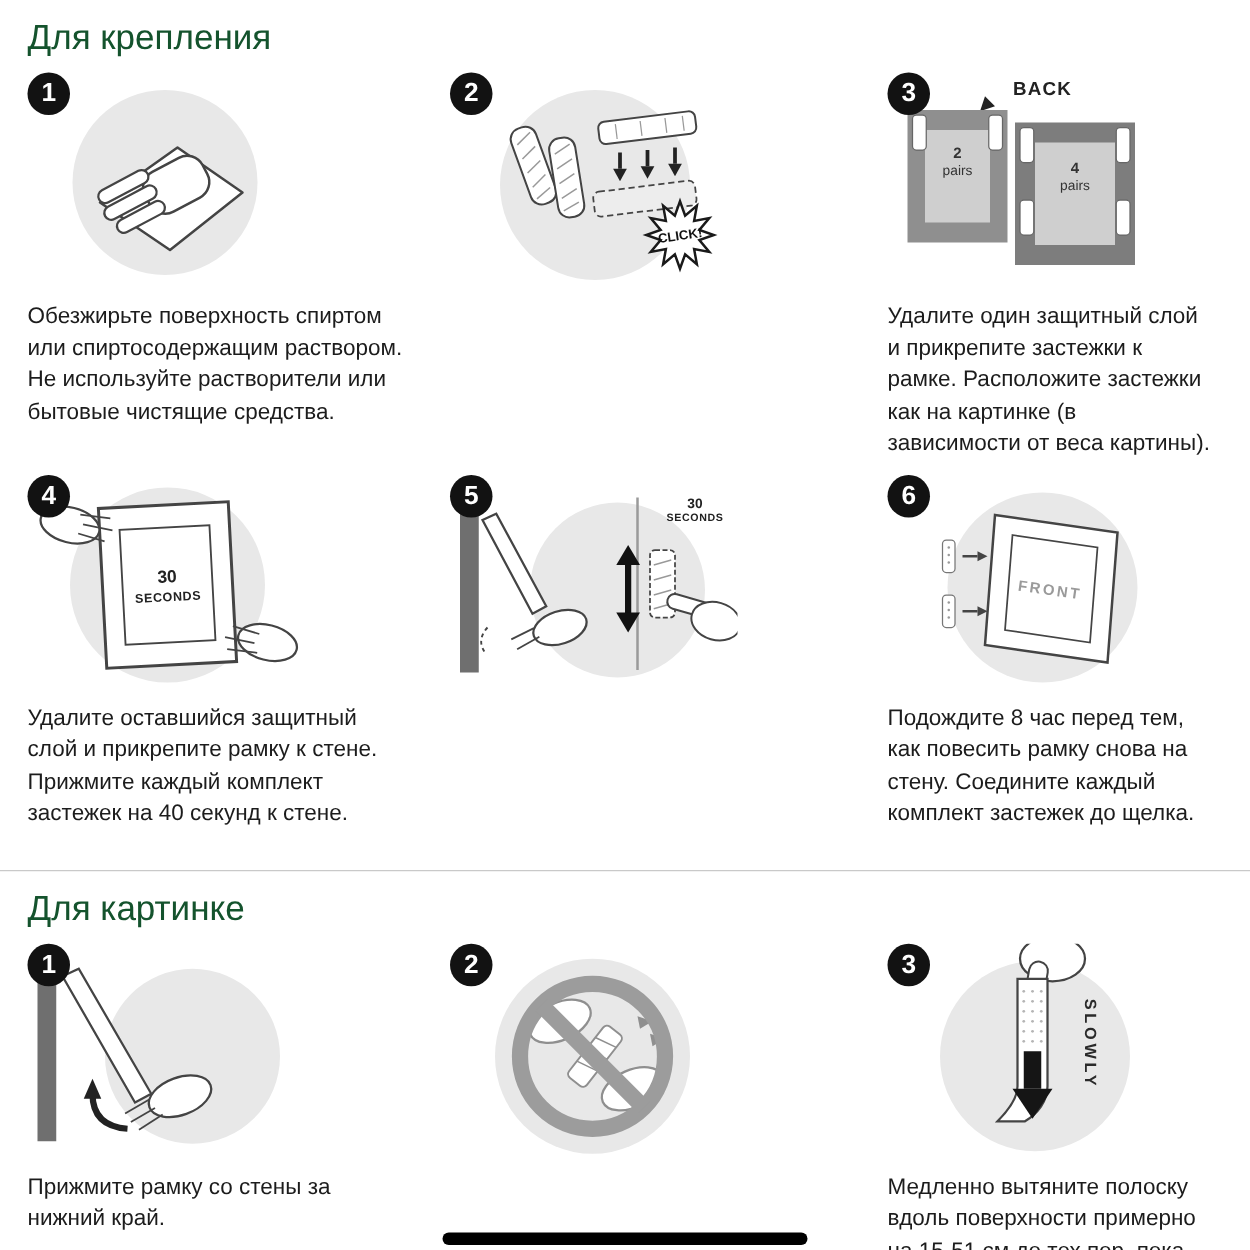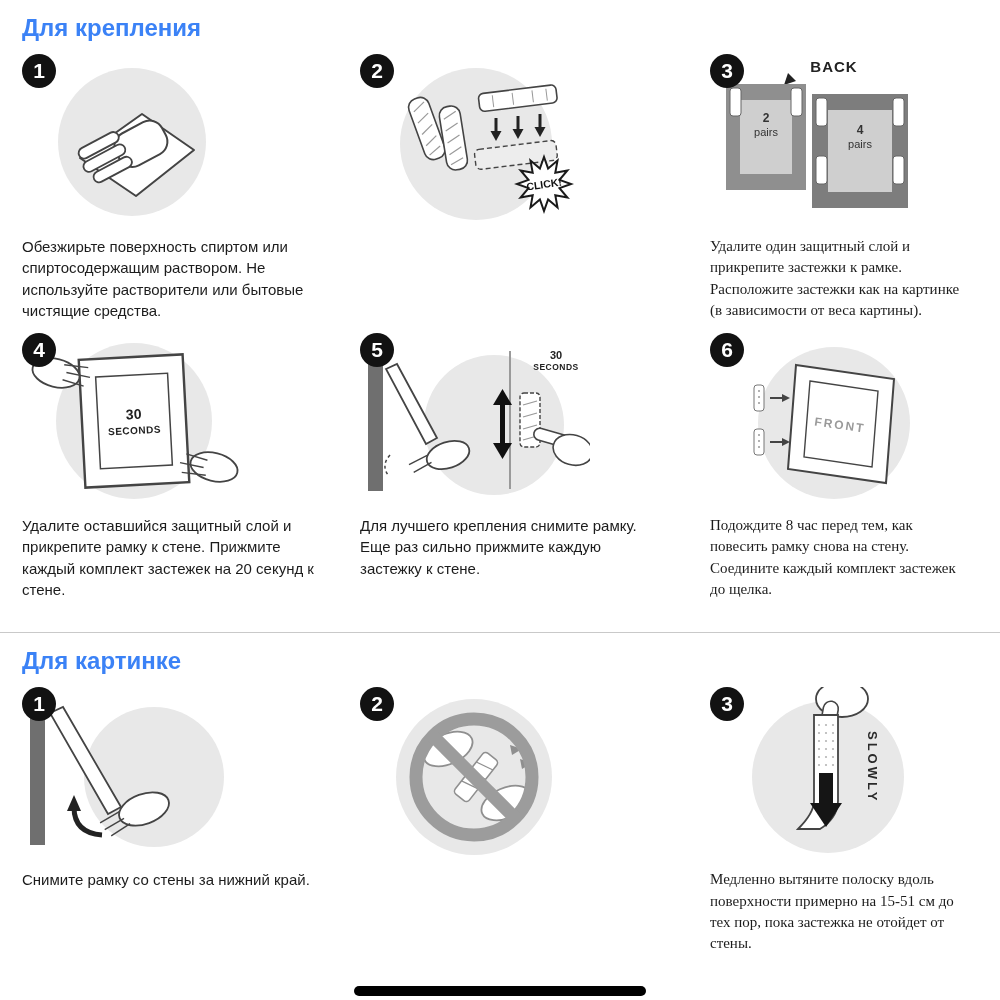--- a/index.html
+++ b/index.html
@@ -3,34 +3,34 @@
 <meta charset="utf-8">
 <style>
   * { box-sizing: border-box; }
   html,body { margin:0; padding:0; }
   body {
     width:1000px; height:1000px; overflow:hidden; position:relative;
     background:#ffffff; color:#1c1c1c;
     font-family:"Liberation Sans", sans-serif;
   }
   .page { padding:10px 22px 0 22px; }
-  .section-title { font-size:24px; font-weight:700; margin:4px 0 12px 0; color:#3b82f6; }
+  .section-title { font-size:28px; font-weight:400; margin:4px 0 12px 0; color:#14532d; }
   .grid { display:grid; grid-template-columns:338px 350px 1fr; }
   .step { position:relative; margin-bottom:12px; }
   .illus { position:relative; height:170px; }
   .illus svg { display:block; }
   .badge {
     position:absolute; top:0; left:0; z-index:2;
     width:34px; height:34px; border-radius:50%;
     background:#121212; color:#fff;
     font-size:21px; font-weight:700;
     display:flex; align-items:center; justify-content:center;
   }
-  .desc { margin:12px 0 0 0; font-size:15px; line-height:1.42; max-width:302px; }
-  .grid > .step:nth-child(3n) .desc { max-width:260px;font-family:Liberation Serif, serif; }
+  .desc { margin:12px 0 0 0; font-size:18px; line-height:1.42; max-width:302px; }
+  .grid > .step:nth-child(3n) .desc { max-width:260px; }
   .divider { border:none; border-top:1px solid #c9c9c9; margin:20px -22px 14px -22px; }
   .home-bar {
     position:absolute; left:50%; bottom:4px; transform:translateX(-50%);
     width:292px; height:10px; border-radius:6px; background:#000;
   }
   svg text { font-family:"Liberation Sans", sans-serif; }
 </style>
 </head>
 <body>
 
@@ -161,21 +161,21 @@
               <line x1="8" y1="5" x2="30" y2="6" stroke="#444" stroke-width="1.4"></line>
             </g>
             <g transform="translate(192,134) rotate(194)">
               <ellipse cx="0" cy="0" rx="24" ry="14" fill="#fff" stroke="#444" stroke-width="1.8"></ellipse>
               <line x1="6" y1="-10" x2="30" y2="-13" stroke="#444" stroke-width="1.4"></line>
               <line x1="10" y1="-3" x2="34" y2="-4" stroke="#444" stroke-width="1.4"></line>
               <line x1="8" y1="5" x2="30" y2="6" stroke="#444" stroke-width="1.4"></line>
             </g>
           </svg>
         </div>
-        <p class="desc">Удалите оставшийся защитный слой и прикрепите рамку к стене. Прижмите каждый комплект застежек на 20 секунд к стене.</p>
+        <p class="desc">Удалите оставшийся защитный слой и прикрепите рамку к стене. Прижмите каждый комплект застежек на 40 секунд к стене.</p>
       </div>
 
       <div class="step">
         <div class="illus">
           <div class="badge">5</div>
           <svg width="230" height="170" viewBox="0 0 230 170">
             <rect x="8" y="6" width="15" height="152" fill="#6f6f6f"></rect>
             <circle cx="134" cy="92" r="70" fill="#e8e8e8"></circle>
             <line x1="150" y1="18" x2="150" y2="156" stroke="#9a9a9a" stroke-width="2"></line>
             <path d="M26,36 l11,-5 l40,74 l-11,6 z" fill="#fff" stroke="#444" stroke-width="1.8"></path>
@@ -198,21 +198,20 @@
               <polygon points="133,110 152,110 142.5,126"></polygon>
             </g>
             <g transform="translate(204,104) rotate(16)">
               <rect x="-30" y="-2" width="42" height="12" rx="6" fill="#fff" stroke="#444" stroke-width="1.6"></rect>
               <ellipse cx="12" cy="10" rx="20" ry="15" fill="#fff" stroke="#444" stroke-width="1.6"></ellipse>
             </g>
             <text x="196" y="26" text-anchor="middle" font-size="11" font-weight="bold" fill="#222">30</text>
             <text x="196" y="37" text-anchor="middle" font-size="8.5" font-weight="bold" letter-spacing="0.5" fill="#222">SECONDS</text>
           </svg>
         </div>
-        <p class="desc">Для лучшего крепления снимите рамку. Еще раз сильно прижмите каждую застежку к стене.</p>
       </div>
 
       <div class="step">
         <div class="illus">
           <div class="badge">6</div>
           <svg width="230" height="170" viewBox="0 0 230 170">
             <circle cx="124" cy="90" r="76" fill="#e8e8e8"></circle>
             <g fill="#fff" stroke="#777" stroke-width="1">
               <rect x="44" y="52" width="10" height="26" rx="3"></rect>
               <rect x="44" y="96" width="10" height="26" rx="3"></rect>
@@ -262,21 +261,21 @@
               <line x1="-24" y1="-6" x2="-46" y2="-2" stroke="#444" stroke-width="1.4"></line>
               <line x1="-22" y1="2" x2="-44" y2="6" stroke="#444" stroke-width="1.4"></line>
               <line x1="-18" y1="9" x2="-40" y2="14" stroke="#444" stroke-width="1.4"></line>
             </g>
             <g>
               <path d="M80,148 Q52,146 52,120" fill="none" stroke="#222" stroke-width="5"></path>
               <polygon points="45,124 59,124 52,108" fill="#222"></polygon>
             </g>
           </svg>
         </div>
-        <p class="desc">Снимите рамку со стены за нижний край.</p>
+        <p class="desc">Прижмите рамку со стены за нижний край.</p>
       </div>
 
       <div class="step">
         <div class="illus">
           <div class="badge">2</div>
           <svg width="230" height="170" viewBox="0 0 230 170">
             <circle cx="114" cy="90" r="78" fill="#e8e8e8"></circle>
             <g>
               <g transform="translate(88,62) rotate(-24)">
                 <ellipse cx="0" cy="0" rx="26" ry="15" fill="#fff" stroke="#8f8f8f" stroke-width="1.8"></ellipse>

